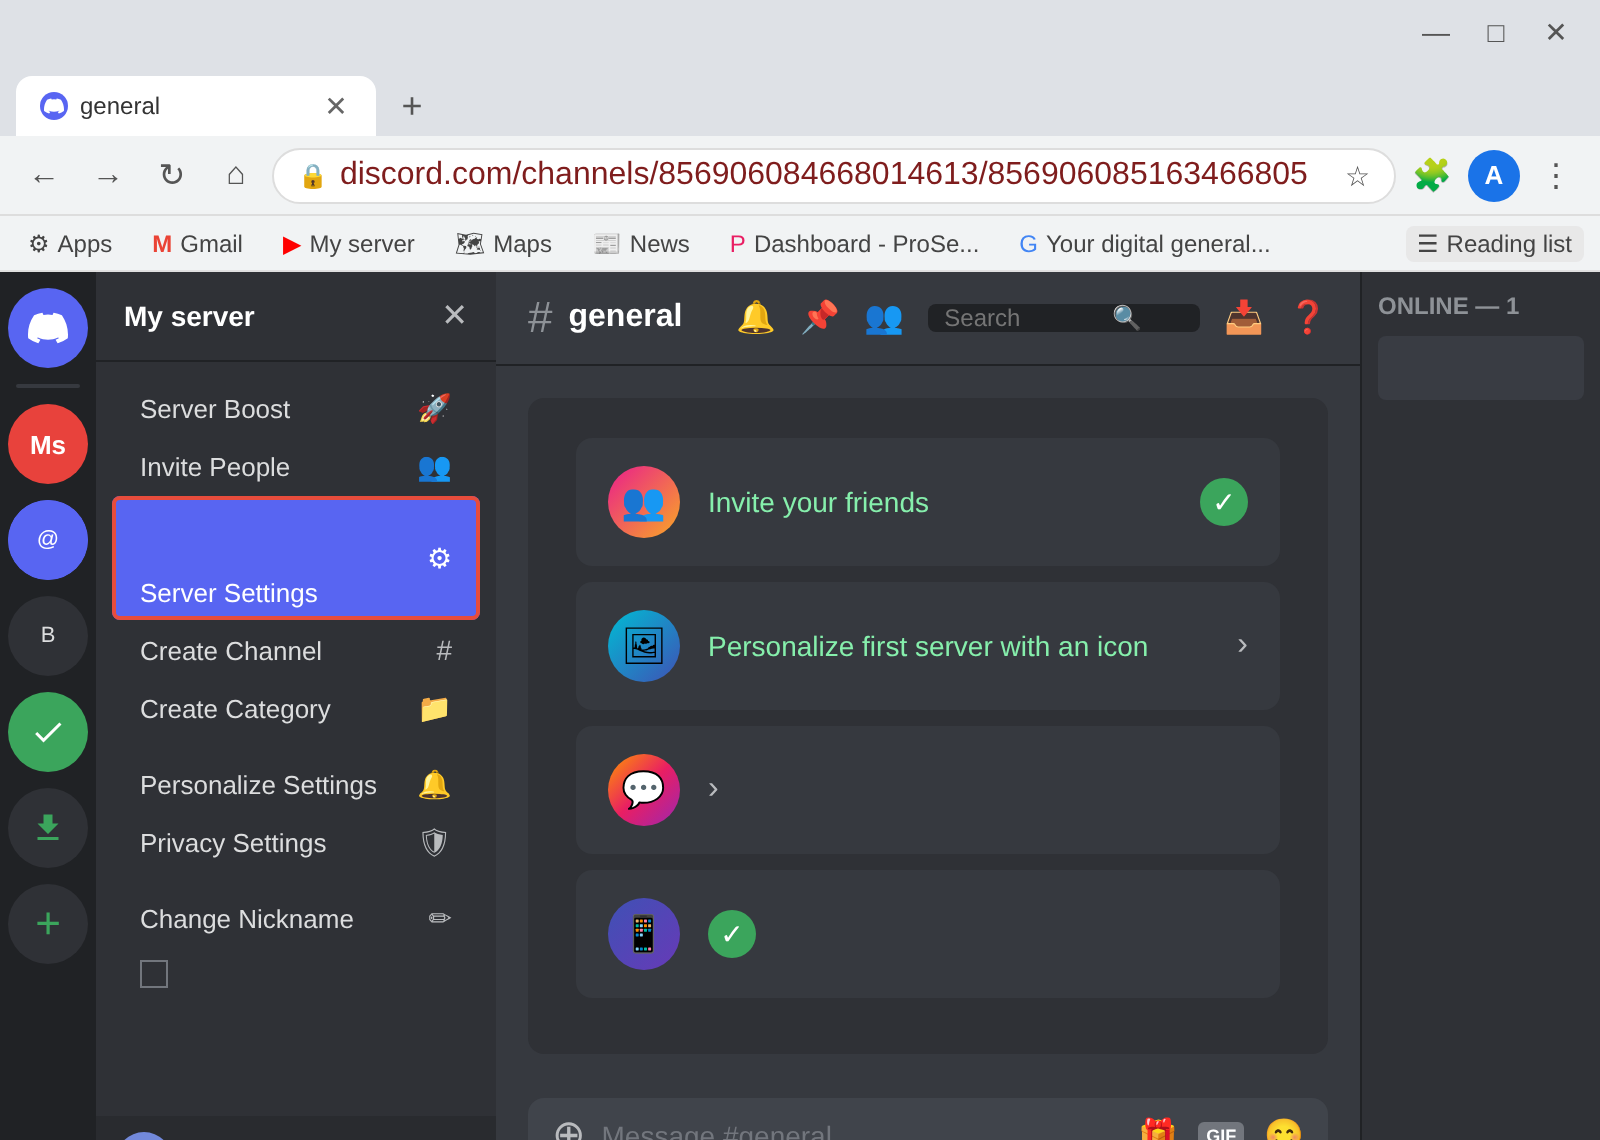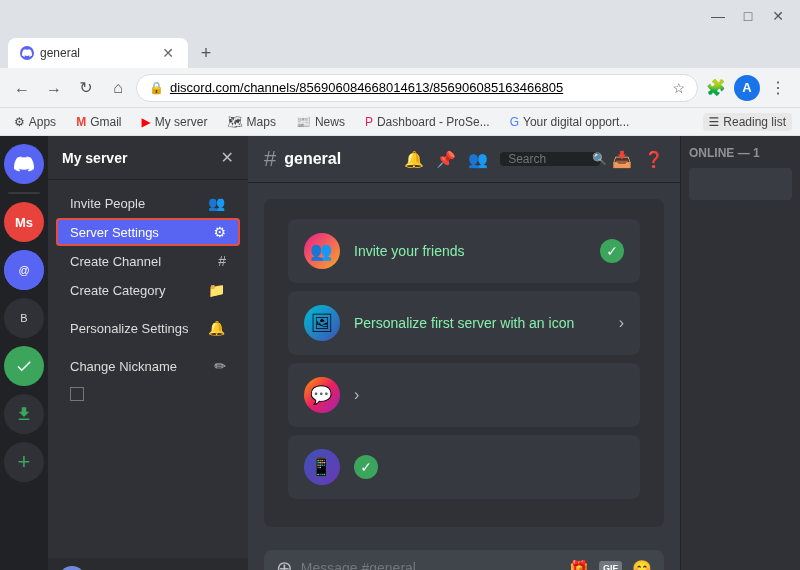--- a/index.html
+++ b/index.html
@@ -7,21 +7,21 @@
     .tab-bar { display: flex; align-items: center; background: #dee1e6; padding: 6px 8px 0 8px; height: 36px; }
     .tab { display: flex; align-items: center; background: #fff; border-radius: 8px 8px 0 0; padding: 0 12px; height: 30px; min-width: 180px; font-size: 12px; color: #333; gap: 6px; }
     .tab-favicon { width: 14px; height: 14px; background: #7289da; border-radius: 50%; display: flex; align-items: center; justify-content: center; }
     .tab-title { flex: 1; font-size: 12px; color: #333; white-space: nowrap; overflow: hidden; text-overflow: ellipsis; }
     .tab-close { color: #666; font-size: 14px; cursor: pointer; width: 16px; height: 16px; display: flex; align-items: center; justify-content: center; border-radius: 50%; }
     .new-tab-btn { margin-left: 4px; width: 28px; height: 28px; display: flex; align-items: center; justify-content: center; border-radius: 50%; cursor: pointer; color: #555; font-size: 18px; }
 
     .nav-bar { display: flex; align-items: center; background: #f1f3f4; padding: 4px 8px; height: 40px; gap: 4px; border-bottom: 1px solid #ddd; }
     .nav-btn { width: 28px; height: 28px; border-radius: 50%; display: flex; align-items: center; justify-content: center; cursor: pointer; color: #555; font-size: 16px; }
     .address-bar { flex: 1; display: flex; align-items: center; background: #fff; border: 1px solid #ddd; border-radius: 20px; padding: 0 12px; height: 28px; gap: 6px; }
-    .address-text { font-size: 13px; color: #000000; flex: 1; text-decoration: underline; }
+    .address-text { font-size: 16px; color: #7f1d1d; flex: 1; }
     .lock-icon { color: #555; font-size: 12px; }
     .bookmark-star { color: #555; font-size: 14px; }
     .nav-right { display: flex; align-items: center; gap: 4px; }
     .profile-circle { width: 26px; height: 26px; border-radius: 50%; background: #1a73e8; color: #fff; display: flex; align-items: center; justify-content: center; font-size: 13px; font-weight: bold; }
 
     .bookmarks-bar { display: flex; align-items: center; background: #f1f3f4; padding: 2px 8px; height: 28px; gap: 8px; border-bottom: 1px solid #e0e0e0; font-size: 12px; color: #444; }
     .bookmark-item { display: flex; align-items: center; gap: 4px; padding: 2px 6px; border-radius: 4px; cursor: pointer; white-space: nowrap; }
     .bk-icon { font-size: 12px; }
     .reading-list-btn { margin-left: auto; display: flex; align-items: center; gap: 4px; font-size: 12px; color: #444; padding: 2px 6px; border-radius: 4px; cursor: pointer; background: #e8e8e8; }
 
@@ -56,21 +56,21 @@
     .user-info-small { flex: 1; }
     .user-name-small { font-size: 12px; font-weight: 600; color: #fff; }
 
     
     .main-content { flex: 1; background: #36393f; display: flex; flex-direction: column; }
     .chat-header { display: flex; align-items: center; padding: 10px 16px; border-bottom: 1px solid #202225; gap: 8px; }
     .channel-hash { color: #8e9297; font-size: 22px; font-weight: 300; }
     .channel-name { font-size: 16px; font-weight: 600; color: #fff; }
     .header-icons { margin-left: auto; display: flex; gap: 12px; align-items: center; }
     .header-icon { color: #b9bbbe; font-size: 16px; cursor: pointer; }
-    .header-search { display: flex; align-items: flex-end; background: #202225; border-radius: 4px; padding: 0 8px; gap: 4px; width: 100px; }
+    .header-search { display: flex; align-items: flex-end; background: #202225; border-radius: 4px; padding: 0 8px; gap: 4px; width: 136px; }
     .header-search input { background: transparent; border: none; outline: none; color: #dcddde; font-size: 12px; width: 80px; }
     .header-search-icon { color: #72767d; font-size: 12px; }
 
     
     .chat-messages { flex: 1; overflow-y: auto; padding: 16px; }
     .welcome-box { background: #2f3136; border-radius: 8px; padding: 20px 24px; margin-bottom: 20px; }
     .welcome-text { font-size: 13px; color: #dcddde; line-height: 1.5; margin-bottom: 16px; }
     .getting-started-link { color: #00aff4; text-decoration: none; }
 
     .task-item { display: flex; align-items: center; background: #36393f; border-radius: 8px; padding: 14px 16px; margin-bottom: 8px; gap: 14px; }
@@ -163,21 +163,21 @@
   <div class="bookmark-item">
     <span class="bk-icon">📰</span>
     <span>News</span>
   </div>
   <div class="bookmark-item">
     <span class="bk-icon" style="color:#e91e63;">P</span>
     <span>Dashboard - ProSe...</span>
   </div>
   <div class="bookmark-item">
     <span class="bk-icon" style="color:#4285f4;">G</span>
-    <span>Your digital opport...</span>
+    <span>Your digital general...</span>
   </div>
   <div class="reading-list-btn">
     <span>☰</span>
     <span>Reading list</span>
   </div>
 </div>
 
 <div class="discord-app" style="position:relative;">
 
   <div class="server-list">
@@ -206,48 +206,56 @@
   </div>
 
   <div class="channel-sidebar">
     <div class="server-header">
       <span class="server-name">My server</span>
       <span class="header-close">✕</span>
     </div>
 
     <div class="sidebar-menu">
 
+      <div class="menu-item">
+        <span class="menu-item-label">Server Boost</span>
+        <span class="menu-item-icon" style="color:#ff73fa;">🚀</span>
+      </div>
 
       <div class="menu-item">
         <span class="menu-item-label">Invite People</span>
         <span class="menu-item-icon">👥</span>
       </div>
 
       <div class="menu-item highlighted" style="background:#5865f2; outline: 2px solid #e74c3c; outline-offset: -2px; margin: 1px 8px; border-radius:4px;">
-        <span class="menu-item-label" style="color:#fff;">Server Settings</span>
+        <span class="menu-item-label" style="color:#fff;margin-top:35px;">Server Settings</span>
         <span class="menu-item-icon" style="color:#fff;">⚙</span>
       </div>
 
       <div class="menu-item">
         <span class="menu-item-label">Create Channel</span>
         <span class="menu-item-icon">#</span>
       </div>
 
       <div class="menu-item">
         <span class="menu-item-label">Create Category</span>
         <span class="menu-item-icon">📁</span>
       </div>
 
       <div style="height: 8px;"></div>
 
       <div class="menu-item">
         <span class="menu-item-label">Personalize Settings</span>
         <span class="menu-item-icon">🔔</span>
       </div>
 
+      <div class="menu-item">
+        <span class="menu-item-label">Privacy Settings</span>
+        <span class="menu-item-icon">🛡</span>
+      </div>
 
       <div style="height: 8px;"></div>
 
       <div class="menu-item">
         <span class="menu-item-label">Change Nickname</span>
         <span class="menu-item-icon">✏</span>
       </div>
 
       <div class="menu-item">
         <span class="menu-item-icon" style="border:1px solid #72767d; width:14px; height:14px; display:inline-block;"></span>

